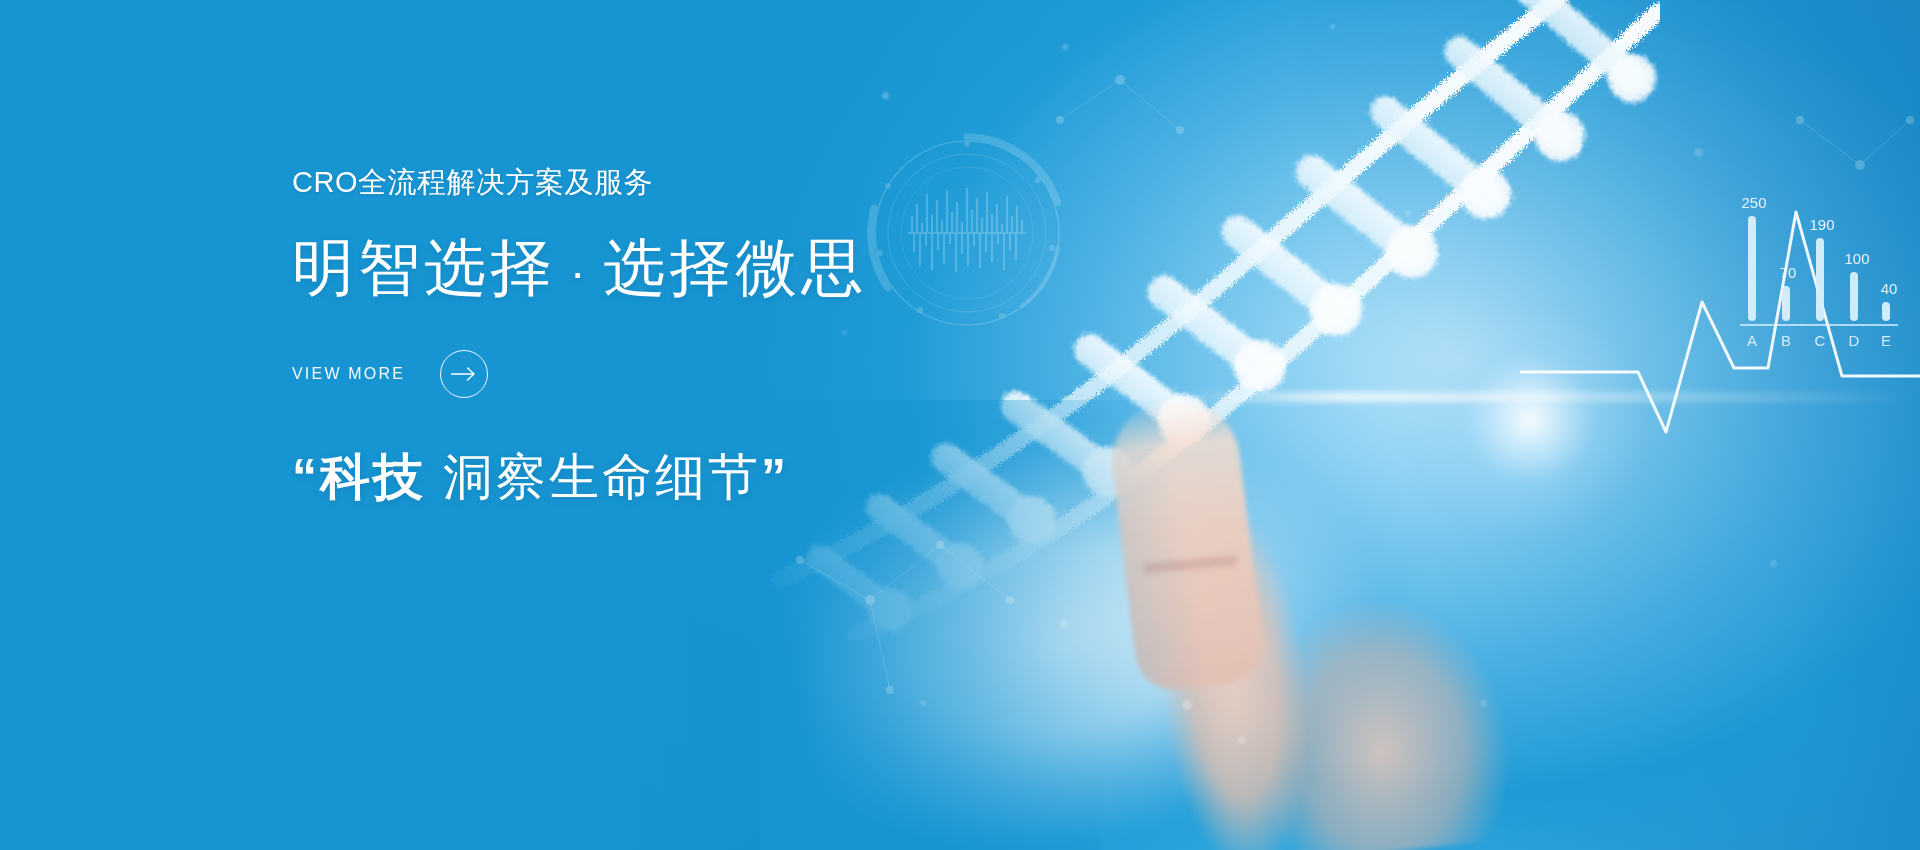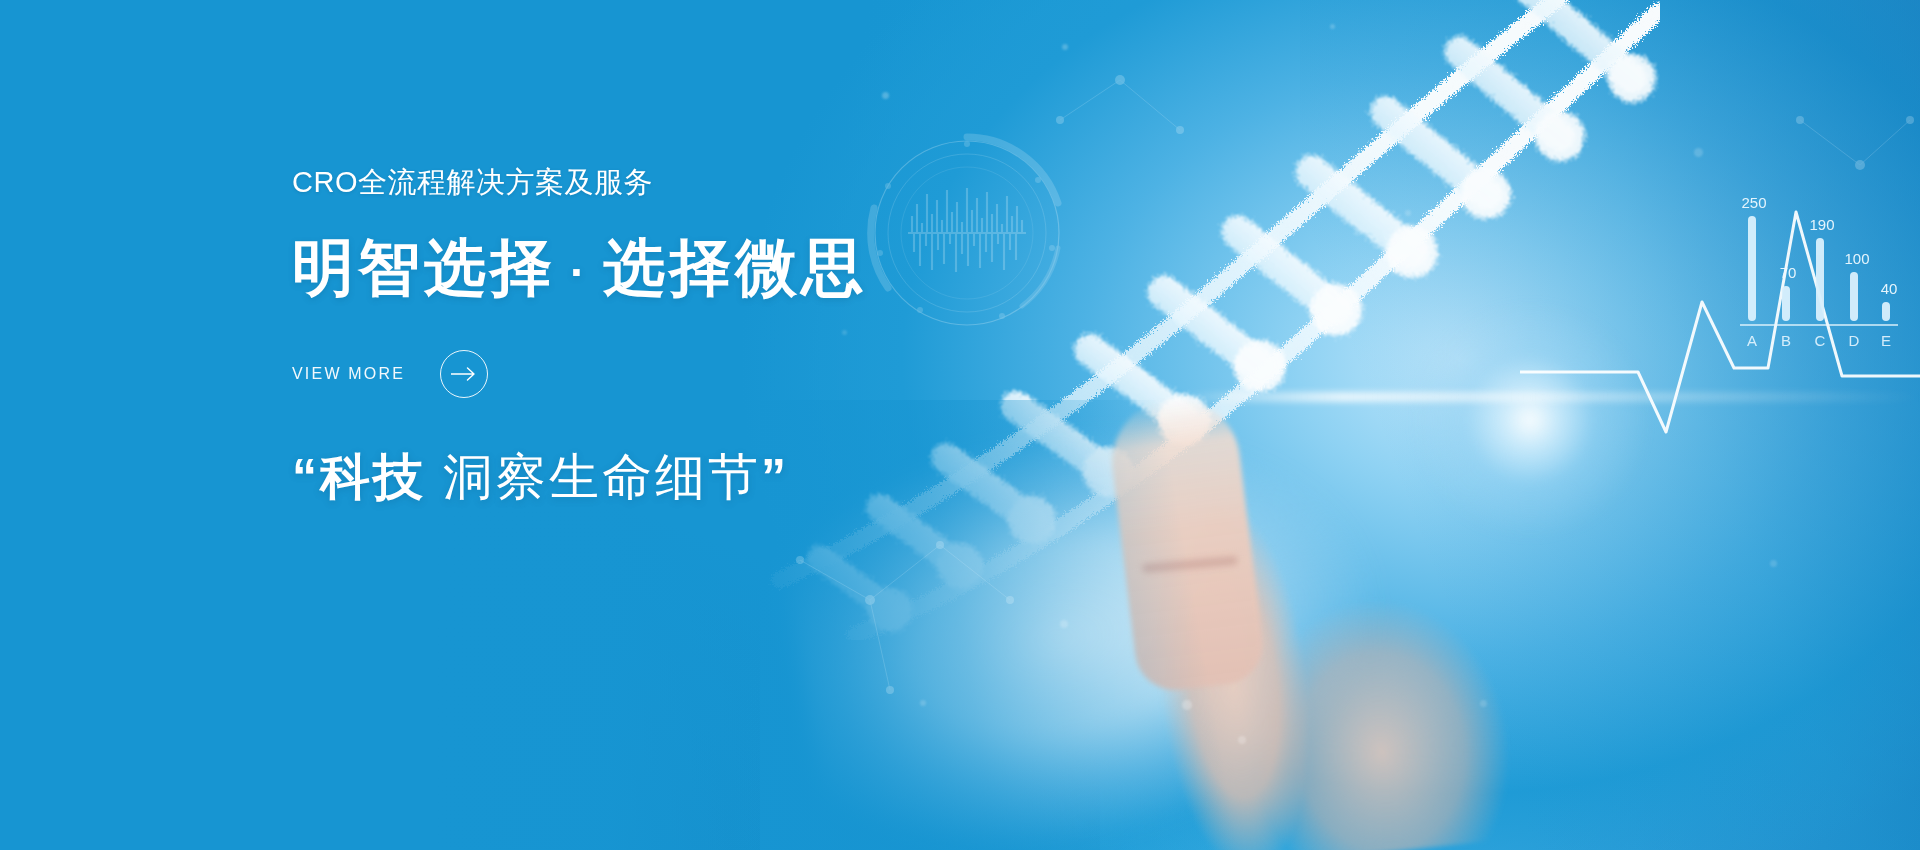--- a/index.html
+++ b/index.html
@@ -103,21 +103,21 @@
   .copy{position:absolute;left:292px;top:160px;width:760px;color:#fff;}
 
   .subline{
     font-size:29px;line-height:1.55;font-weight:400;letter-spacing:.5px;
     text-shadow:0 1px 3px rgba(10,80,125,.25);
   }
   .subline .l2{display:block;}
 
   .headline{
     margin-top:28px;
-    font-size:62px;line-height:1.12;font-weight:700;letter-spacing:4px;
+    font-size:62px;line-height:1.12;font-weight:400;letter-spacing:4px;
     white-space:nowrap;
     text-shadow:0 2px 6px rgba(10,80,125,.22);
   }
   .headline .dot{margin:0 14px;font-size:46px;vertical-align:middle;}
 
   .viewmore{
     margin-top:48px;display:flex;align-items:center;gap:35px;cursor:pointer;user-select:none;
   }
   .viewmore .vm-label{
     font-size:16px;letter-spacing:2.2px;font-weight:400;color:#fff;opacity:.95;

